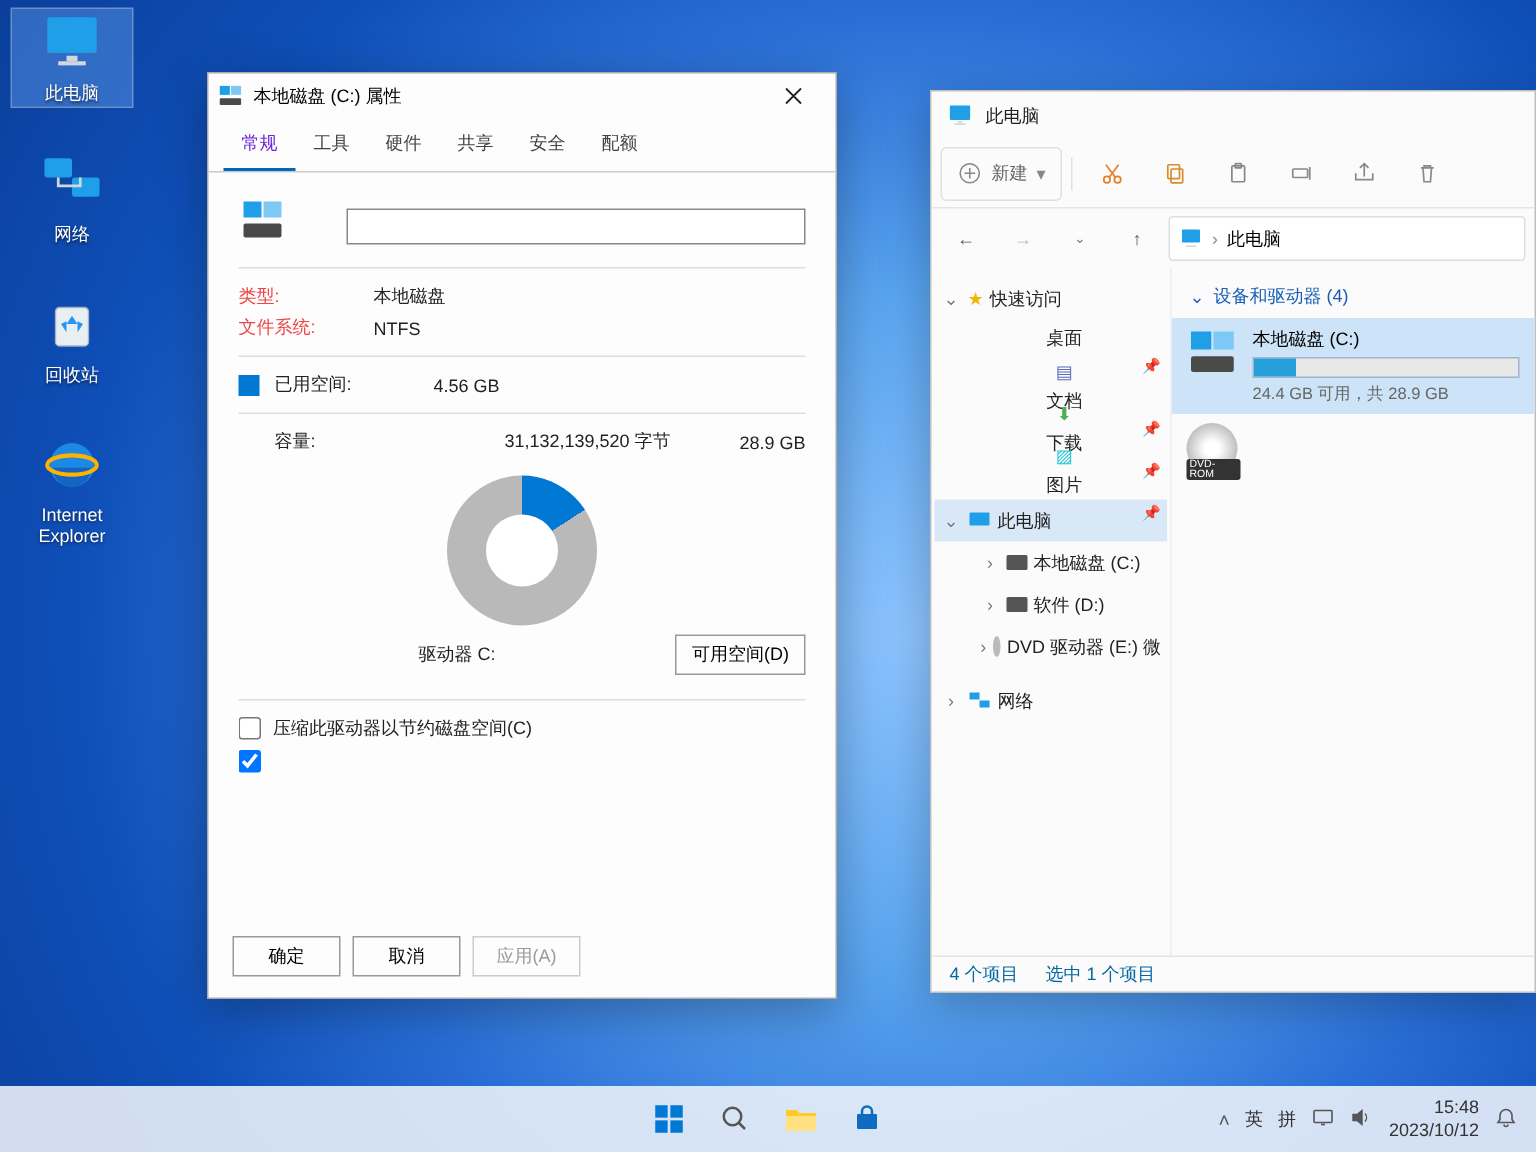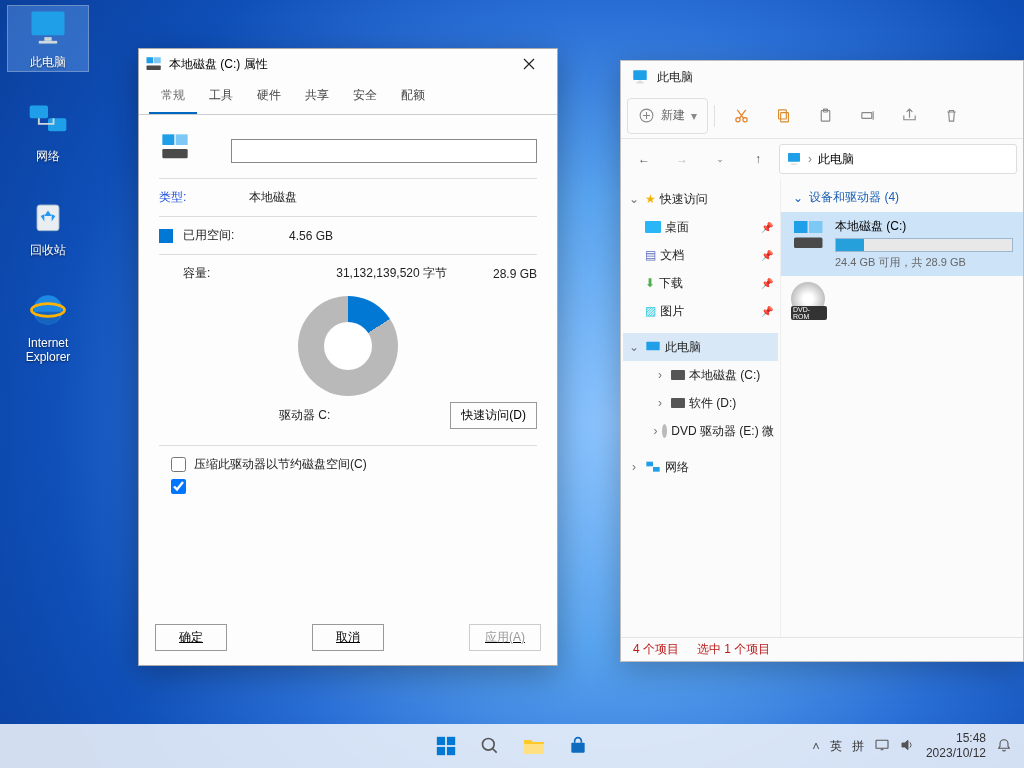--- a/index.html
+++ b/index.html
@@ -9,72 +9,72 @@
 .dicon { position:absolute; width:80px; text-align:center; color:#fff; text-shadow:0 1px 2px rgba(0,0,0,.6); }
 .dicon .ic { width:44px; height:44px; margin:0 auto 4px; display:flex; align-items:center; justify-content:center; }
 .dicon.sel { background:rgba(120,180,255,.35); outline:1px solid rgba(255,255,255,.4); }
 
 .dlg { position:absolute; left:138px; top:48px; width:420px; height:618px; background:#fdfdfd; border:1px solid #aaa; box-shadow:0 8px 30px rgba(0,0,0,.3); display:flex; flex-direction:column; }
 .dlg .titlebar { height:30px; display:flex; align-items:center; padding:0 6px; }
 .dlg .titlebar .ticon { width:18px; height:18px; margin-right:6px; }
 .dlg .titlebar .close { margin-left:auto; width:44px; height:28px; display:flex; align-items:center; justify-content:center; }
 .tabs { display:flex; border-bottom:1px solid #ccc; padding:0 10px; }
 .tab { padding:8px 12px; color:#444; cursor:pointer; }
-.tab.active { color:#737373; border-bottom:2px solid #0067c0; font-weight:500; }
+.tab.active { color:#6d28d9; border-bottom:2px solid #0067c0; font-weight:500; }
 .dlg .body { flex:1; padding:14px 20px 10px; color:#222; }
 .row { display:flex; align-items:center; margin:4px 0; }
-.lblcol { width:90px; color:#1d4ed8; }
+.lblcol { width:90px; color:#ef4444; }
 .nameinput { flex:1; height:24px; border:1px solid #888; padding:0 4px; background:#fff; }
 .hr { border:none; border-top:1px solid #ddd; margin:10px 0; }
 .space-row { display:flex; align-items:center; margin:6px 0; }
 .sw { width:14px; height:14px; margin-right:10px; }
 .sw.used { background:#0078d4; }
 .sw.free { background:#b9b9b9; }
 .space-row .lab { width:80px; }
 .space-row .bytes { flex:1; text-align:right; padding-right:20px; }
 .space-row .gb { width:70px; text-align:right; }
 .space-row.total .lab { margin-left:24px; }
 .pie { width:100px; height:100px; border-radius:50%; margin:14px auto 6px; position:relative; background:conic-gradient(#0078d4 0 57deg,#b9b9b9 57deg 360deg); }
 .pie::after { content:""; position:absolute; inset:26px; background:#fff; border-radius:50%; }
 .under-pie { display:flex; align-items:center; margin-top:4px; }
 .under-pie .dl { flex:1; text-align:center; }
 .btn { border:1px solid #999; background:#fdfdfd; padding:4px 10px; min-width:72px; cursor:pointer; }
 .btn:disabled { color:#9a9a9a; border-color:#ccc; }
-.chk { display:flex; align-items:center; margin:6px 12px; }
+.chk { display:flex; align-items:center; margin:6px 0; }
 .chk input { width:15px; height:15px; margin-right:8px; }
-.dlg .footer { padding:10px 16px 14px; display:flex; justify-content:space-between; gap:24px;text-decoration:underline; }
+.dlg .footer { padding:10px 16px 14px; display:flex; justify-content:flex-start; gap:8px; }
 
 .exp { position:absolute; left:620px; top:60px; width:404px; height:602px; background:#fbfbfb; border:1px solid #bfbfbf; box-shadow:0 8px 30px rgba(0,0,0,.25); display:flex; flex-direction:column; }
 .exp .ttl { height:32px; display:flex; align-items:center; padding:0 10px; gap:8px; color:#222; }
 .toolbar { height:46px; display:flex; align-items:center; padding:0 6px; gap:2px; border-bottom:1px solid #e5e5e5; }
 .tbtn { width:40px; height:36px; display:flex; align-items:center; justify-content:center; border-radius:4px; color:#555; }
 .tbtn.new { width:auto; padding:0 10px; gap:6px; border:1px solid #e0e0e0; color:#666; }
 .tbtn svg { width:17px; height:17px; }
 .navbar { height:40px; display:flex; align-items:center; gap:4px; padding:0 6px; }
 .navbtn { width:34px; height:30px; display:flex; align-items:center; justify-content:center; color:#555; }
 .addr { flex:1; height:30px; border:1px solid #ddd; background:#fff; display:flex; align-items:center; padding:0 6px; gap:6px; border-radius:3px; }
 .exp .main { flex:1; display:flex; overflow:hidden; }
 .tree { width:160px; border-right:1px solid #eee; padding:6px 2px; overflow:hidden; }
 .tnode { display:flex; align-items:center; height:28px; padding:0 4px; gap:4px; white-space:nowrap; color:#222; }
 .tnode.sel { background:#d9e8f7; }
 .tnode .ch { width:14px; color:#777; text-align:center; }
 .tnode .pin { margin-left:auto; color:#888; font-size:10px; }
-.tnode.sub { padding-left:22px; }
+.tnode.sub { padding-left:22px;flex-direction:column; }
 .tnode.sub2 { padding-left:30px; }
 .pane { flex:1; overflow:hidden; padding:4px 0; }
 .group-hd { color:#1a5fb4; padding:6px 12px; display:flex; align-items:center; gap:6px; }
 .drive { display:flex; gap:8px; padding:6px 10px; align-items:flex-start; }
 .drive.sel { background:#cde3f8; }
 .drive .dic { width:36px; height:36px; flex-shrink:0; }
 .drive .info { flex:1; min-width:0; }
 .drive .nm { margin-bottom:3px; white-space:nowrap; overflow:hidden; text-overflow:ellipsis; }
 .drive .bar { height:14px; border:1px solid #9db6cf; background:#e8e8e8; position:relative; margin-bottom:3px; }
 .drive .bar .fill { position:absolute; left:0; top:0; bottom:0; background:#26a0da; }
 .drive .sub { color:#666; font-size:11px; }
-.statusbar { height:24px; border-top:1px solid #e4e4e4; display:flex; align-items:center; padding:0 12px; gap:18px; color:#b91c1c; }
+.statusbar { height:24px; border-top:1px solid #e4e4e4; display:flex; align-items:center; padding:0 12px; gap:18px; color:#0369a1; }
 
 .taskbar { position:absolute; left:0; bottom:0; width:100%; height:44px; background:rgba(238,243,249,.88); backdrop-filter:blur(6px); display:flex; align-items:center; }
 .tb-center { position:absolute; left:50%; transform:translateX(-50%); display:flex; gap:4px; }
 .tb-item { width:40px; height:40px; display:flex; align-items:center; justify-content:center; border-radius:4px; }
 .tb-right { margin-left:auto; display:flex; align-items:center; gap:10px; padding-right:12px; color:#333; font-size:11px; }
 .clock { text-align:right; line-height:1.25; }
 
 .monitor-svg rect.screen{fill:#1e9fe8}.monitor-svg rect.stand{fill:#cfd8dc}
 </style>
 </head>
@@ -152,36 +152,40 @@
             <rect x="11" y="1" width="9" height="8" fill="#7ec8f5"></rect>
             <rect x="1" y="12" width="19" height="7" rx="1" fill="#4a4a4a"></rect>
           </svg></div>
       <input class="nameinput" style="">
     </div>
     <hr class="hr">
     <div class="row">
         <div class="lblcol">类型:</div>
         <div>本地磁盘</div>
       </div>
+    <div class="row">
+        <div class="lblcol">文件系统:</div>
+        <div>NTFS</div>
+      </div>
     <hr class="hr">
     <div class="space-row">
         <div class="sw used"></div>
         <div class="lab">已用空间:</div>
         <div class="gb">4.56 GB</div>
       </div>
     <hr class="hr">
     <div class="space-row total">
         <div class="lab">容量:</div>
         <div class="bytes">31,132,139,520 字节</div>
         <div class="gb">28.9 GB</div>
       </div>
     <div class="pie"></div>
     <div class="under-pie">
       <div class="dl">驱动器 C:</div>
-      <button class="btn">快速访问(D)</button>
+      <button class="btn">可用空间(D)</button>
     </div>
     <hr class="hr" style="margin-top:16px">
     <label class="chk">
         <input type="checkbox" style="">
         <span>压缩此驱动器以节约磁盘空间(C)</span>
       </label>
     <label class="chk">
         <input type="checkbox" checked="" style="">
       </label>
   </div>

